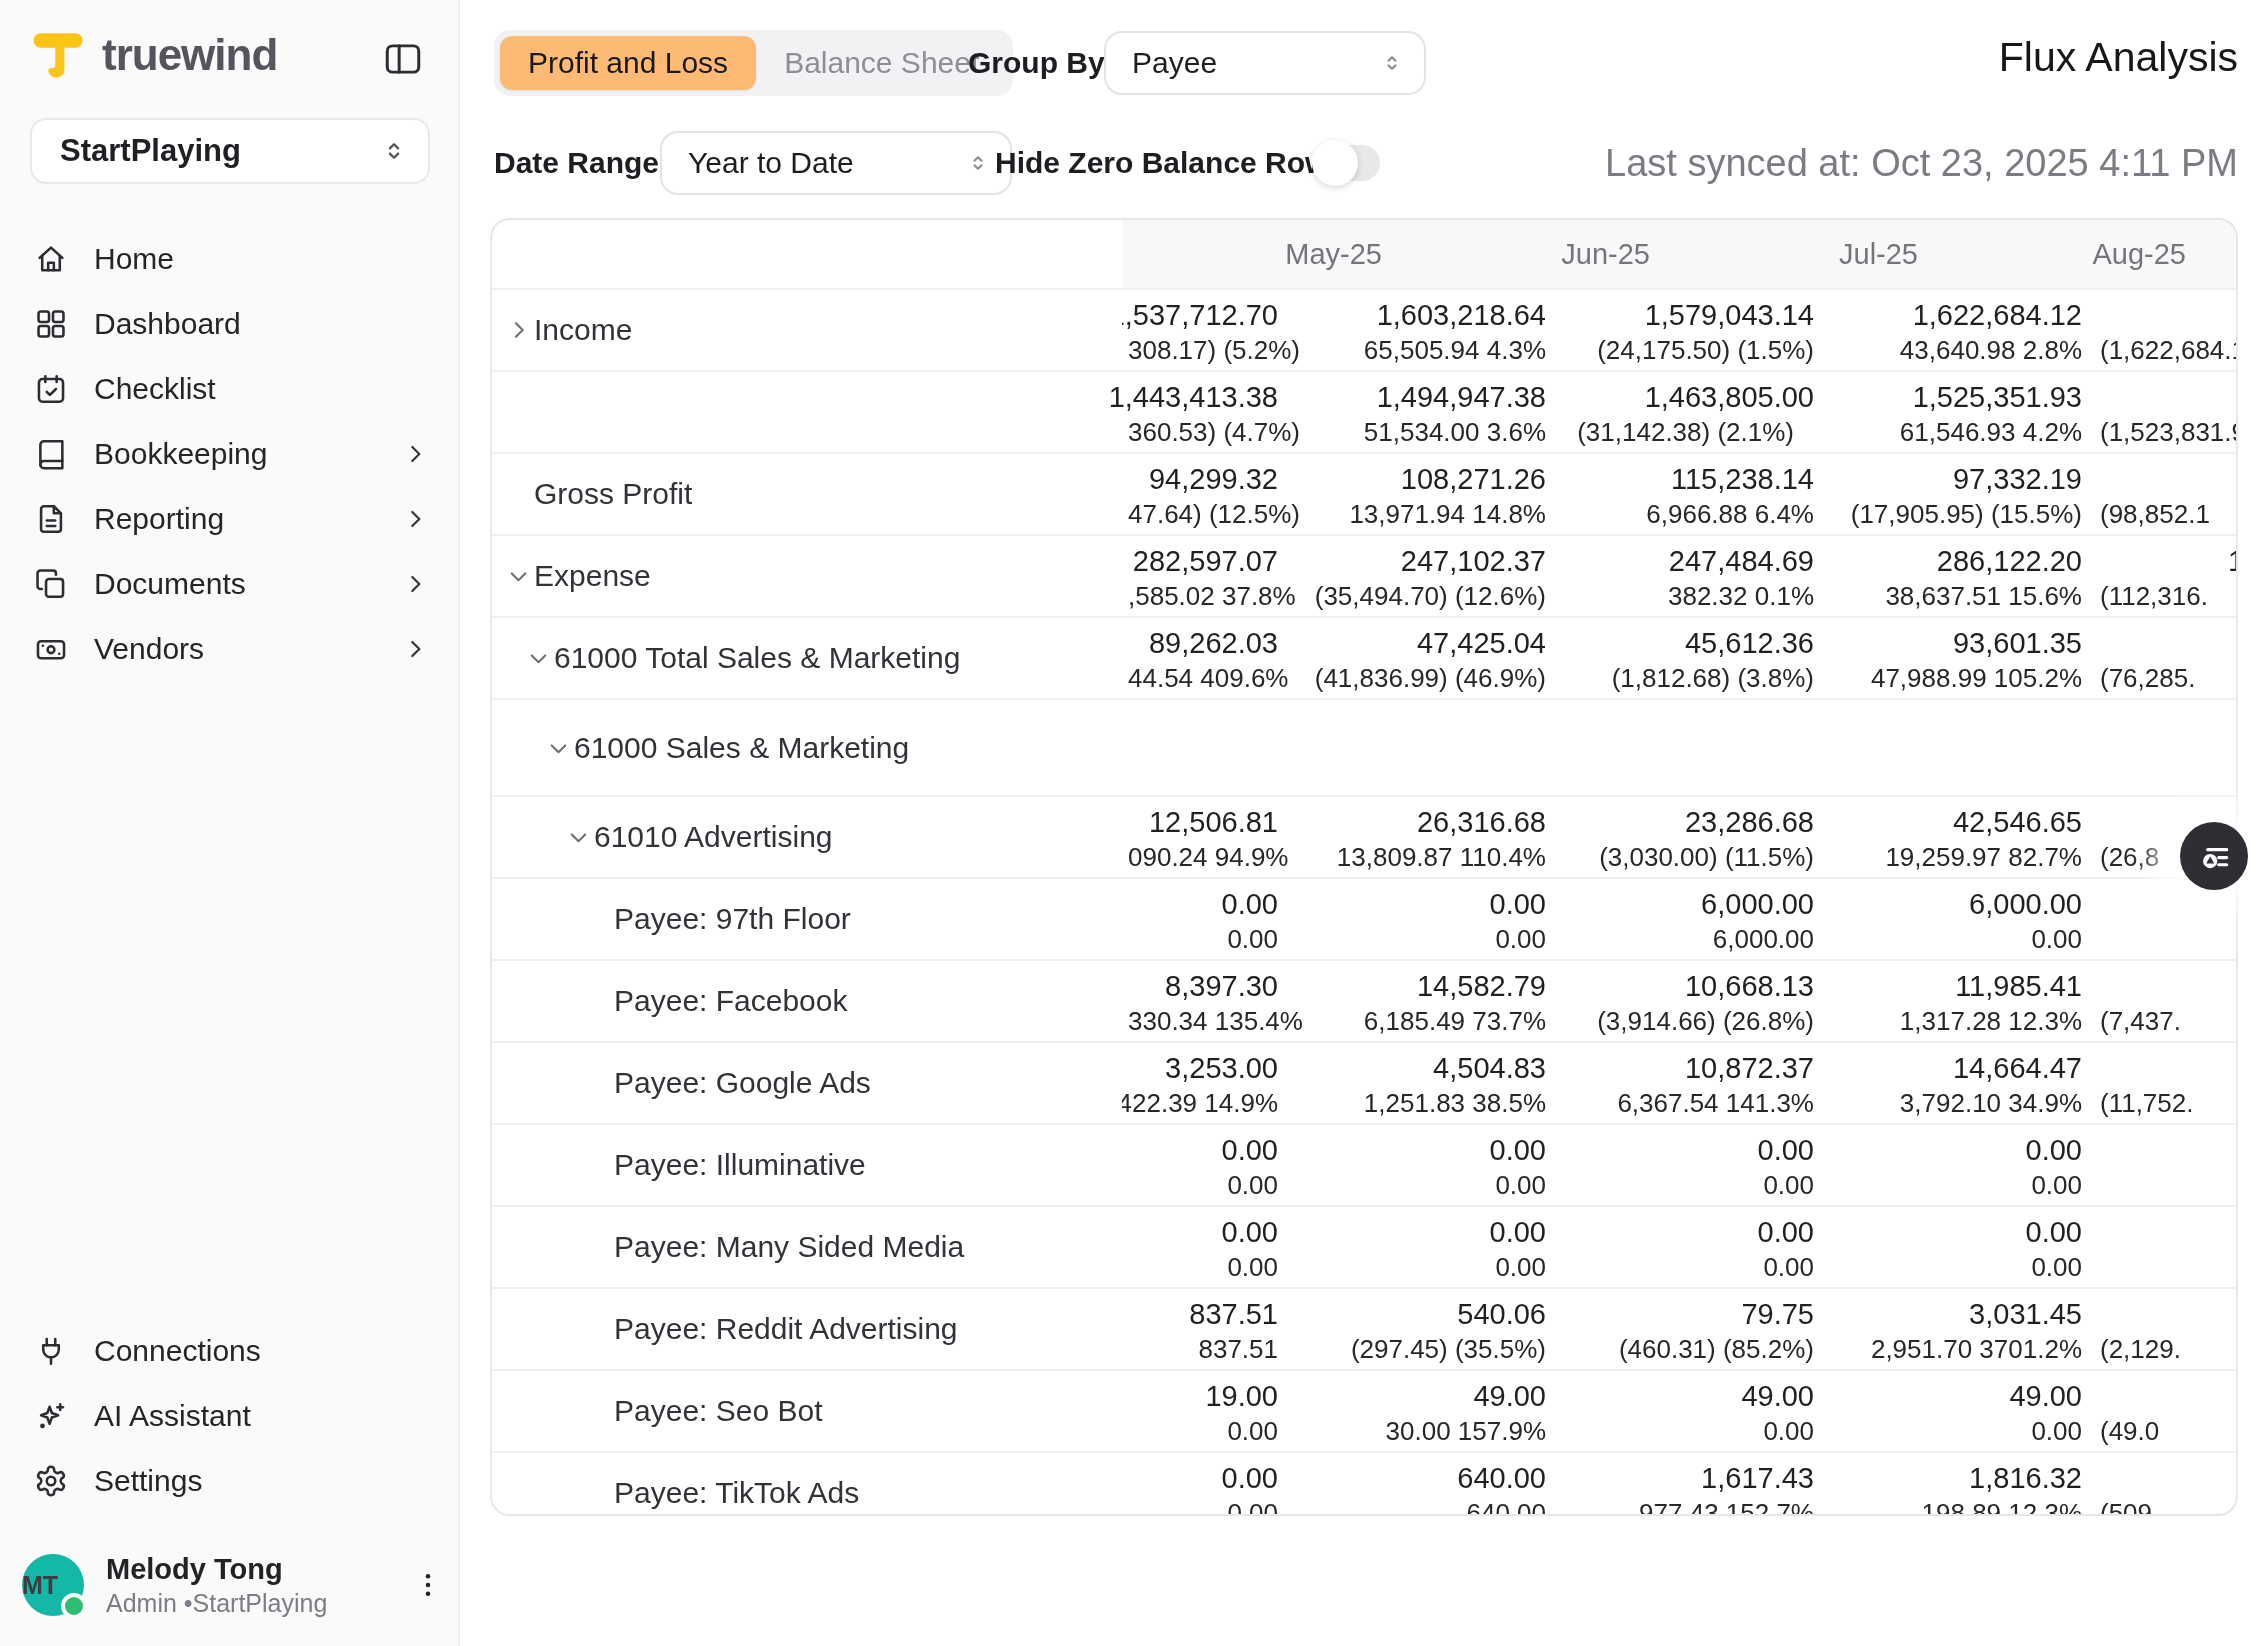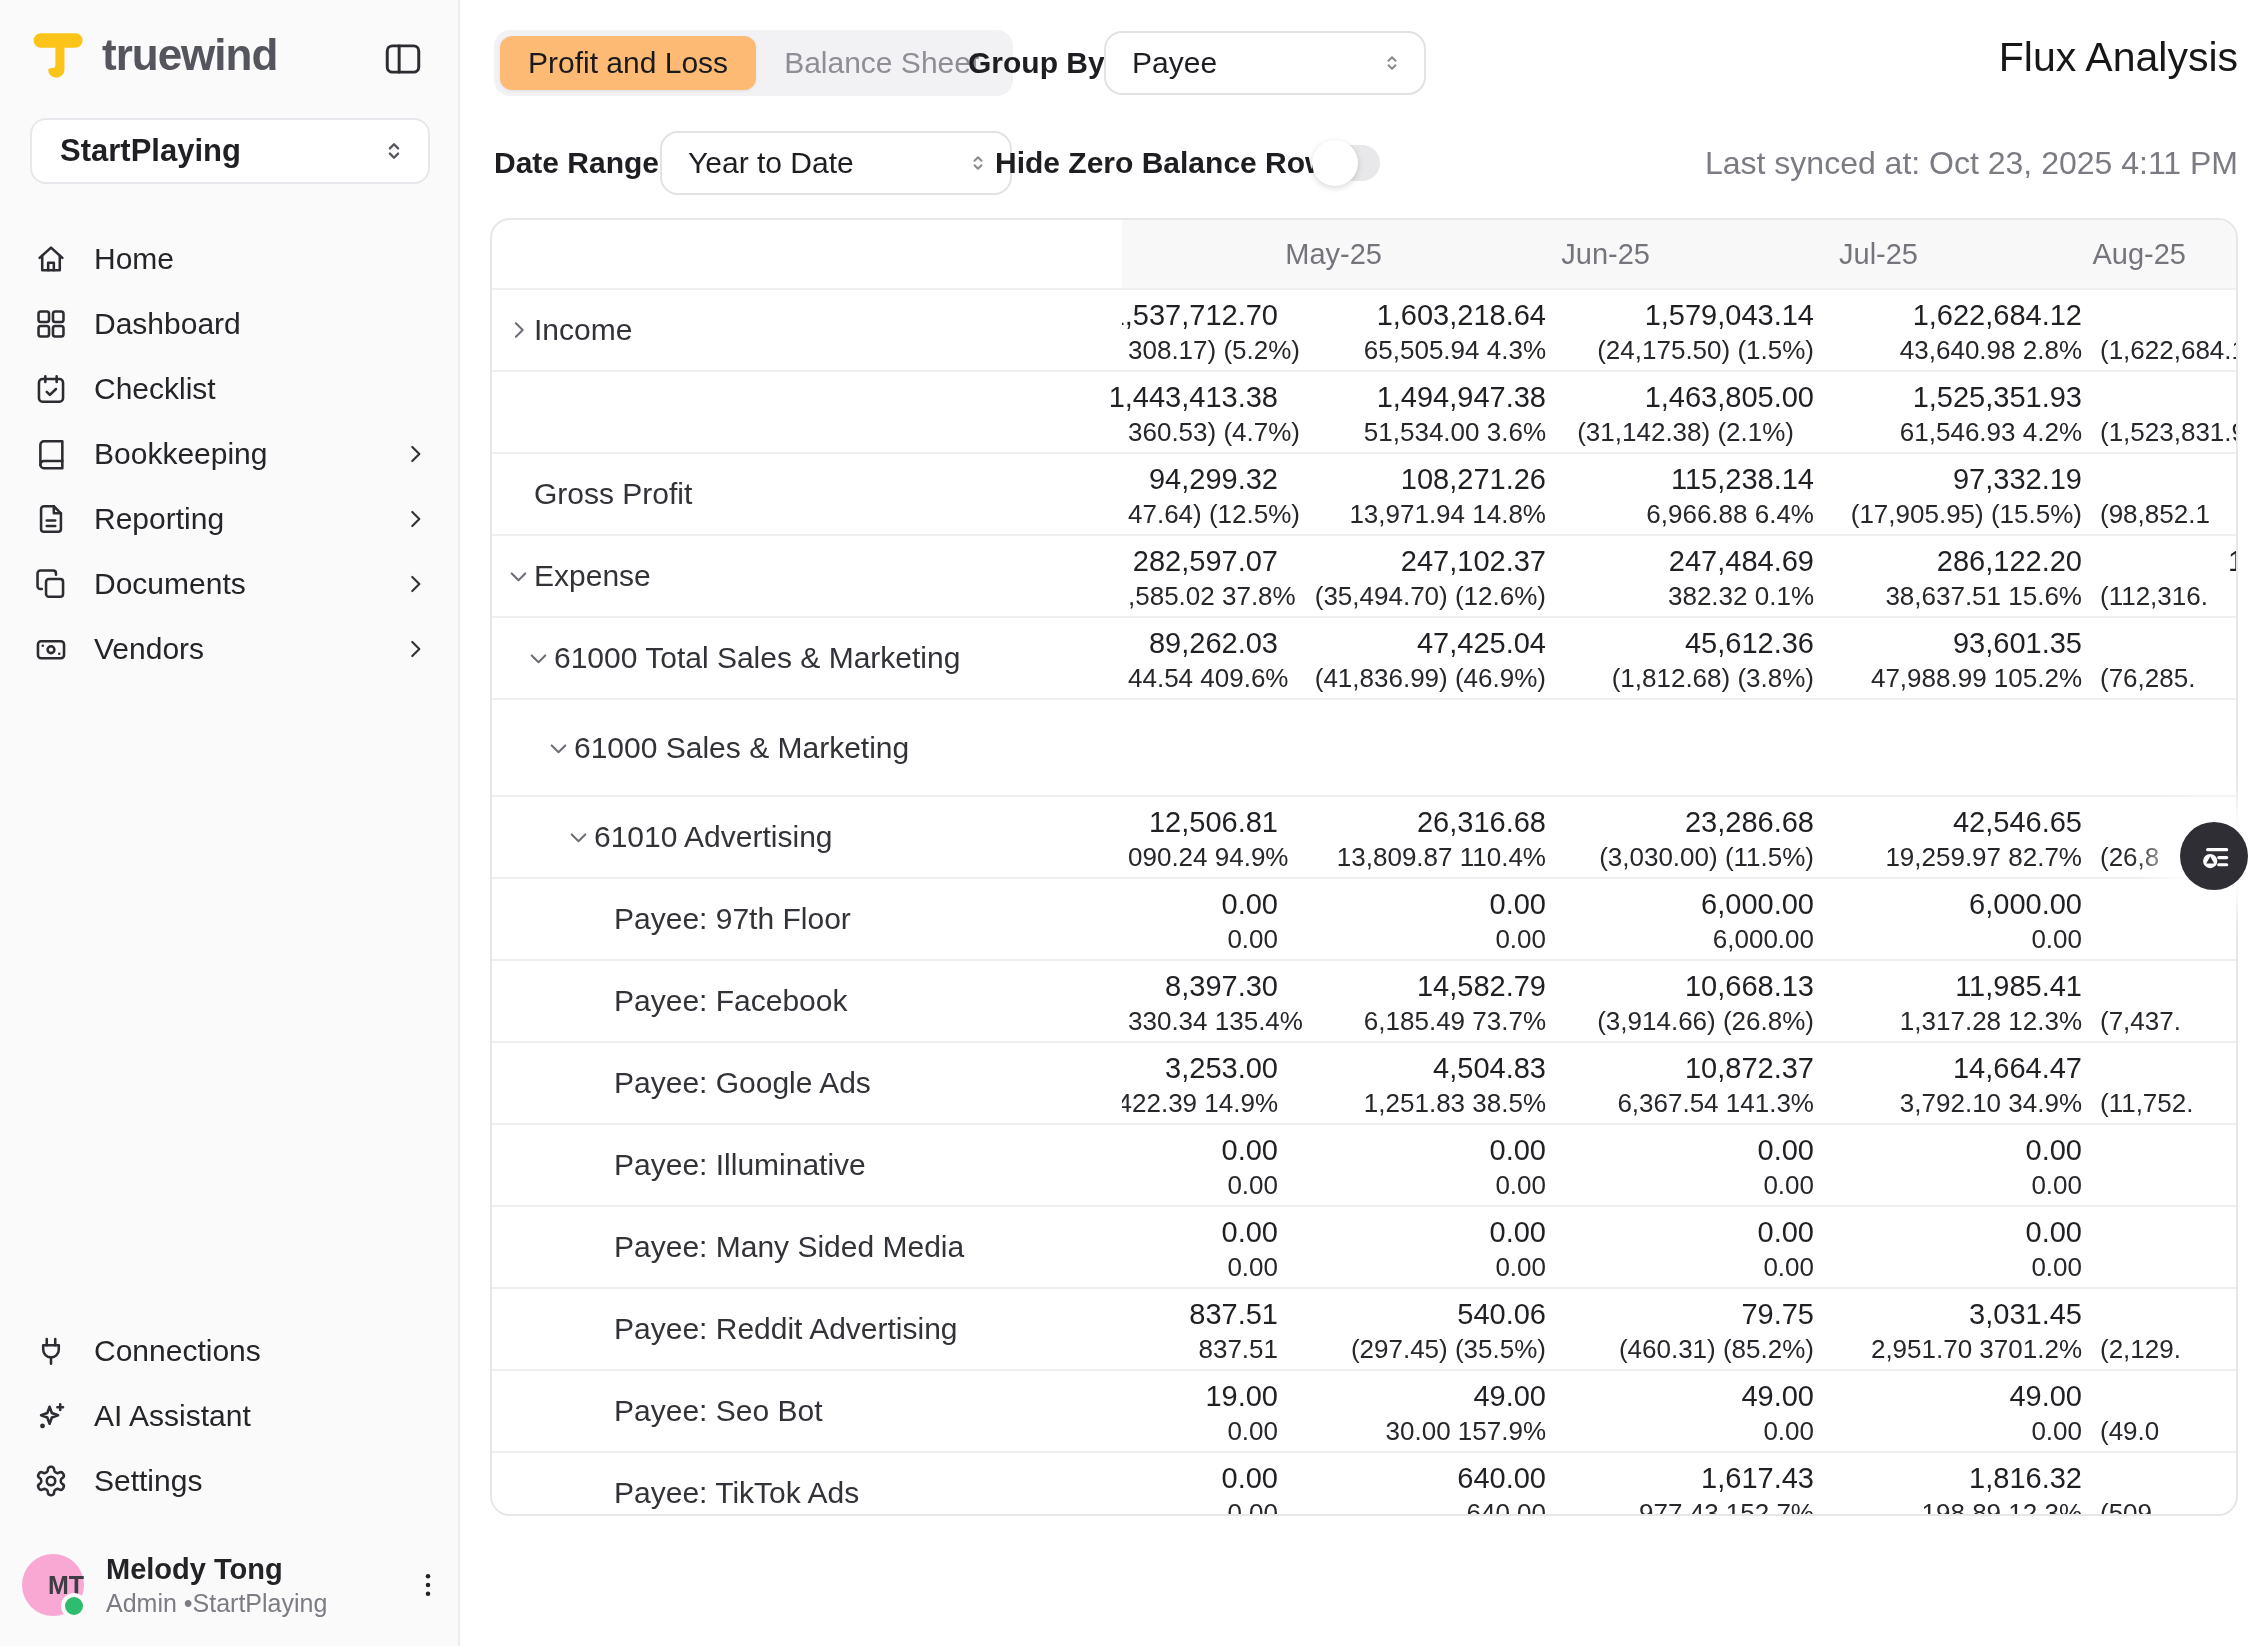--- a/index.html
+++ b/index.html
@@ -21,22 +21,22 @@
     background:#fff;border:2px solid #e8e8ec;border-radius:16px;cursor:pointer}
   .workspace-label{font-size:31px;font-weight:600;color:#1f1f24}
   .updown-ic{width:28px;height:28px;color:#55555d}
   .nav{position:absolute;left:0;right:0}
   .nav.main{top:226px}
   .nav.footer{top:1318px}
   .nav-item{height:65px;display:flex;align-items:center;padding:0 30px 0 34px;gap:26px;font-size:30px;font-weight:500;color:#242429;cursor:pointer}
   .nav-item .nicon{width:34px;height:34px;color:#2c2c32;flex:none}
   .nav-item .nav-chev{margin-left:auto;width:26px;height:26px;color:#33333a}
   .user-row{position:absolute;top:1540px;left:22px;right:14px;height:90px;display:flex;align-items:center;gap:22px}
-  .avatar{position:relative;width:62px;height:62px;border-radius:50%;background:#f9a8d4;flex:none;
-    display:flex;align-items:center;justify-content:flex-end;font-size:25px;font-weight:700;color:#3d3d44}
+  .avatar{position:relative;width:62px;height:62px;border-radius:50%;background:#14b8a6;flex:none;
+    display:flex;align-items:center;justify-content:flex-start;font-size:25px;font-weight:700;color:#3d3d44}
   .presence{position:absolute;right:-3px;bottom:-3px;width:18px;height:18px;border-radius:50%;background:#2ebd70;border:4px solid #fafafa}
   .user-text{display:flex;flex-direction:column;gap:2px}
   .user-name{font-size:29px;font-weight:600;color:#232327;line-height:34px}
   .user-meta{font-size:25px;color:#7c7c84;line-height:30px}
   .kebab{margin-left:auto;width:32px;height:32px;color:#232327;background:none;border:none;padding:0;cursor:pointer}
   
   .tabs{position:absolute;left:494px;top:30px;height:66px;background:#f2f2f4;border-radius:16px;display:flex;align-items:center;padding:0 6px;box-sizing:border-box}
   .tab{height:54px;display:flex;align-items:center;padding:0 28px;font-size:30px;border-radius:12px;color:#8e8e96;cursor:pointer;white-space:nowrap}
   .tab.active{background:#fdba74;color:#1a1a1e;font-weight:500;box-shadow:0 1px 3px rgba(0,0,0,.08)}
   .ctl-label{position:absolute;font-size:30px;font-weight:600;color:#1d1d22;line-height:66px;white-space:nowrap}
@@ -44,21 +44,21 @@
   .select{position:absolute;height:64px;background:#fff;border:2px solid #e3e3e7;border-radius:18px;
     display:flex;align-items:center;justify-content:space-between;padding:0 20px 0 26px;box-sizing:border-box;
     font-size:30px;color:#1d1d22;cursor:pointer}
   #group-select{left:1104px;top:31px;width:322px}
   .page-title{position:absolute;top:34px;right:28px;font-size:41px;font-weight:500;color:#17171a}
   #date-label{left:494px;top:130px}
   #date-select{left:660px;top:131px;width:352px}
   #hidezero-label{left:995px;top:130px}
   .toggle{position:absolute;left:1316px;top:145px;width:64px;height:36px;border-radius:18px;background:#e8e8ea;cursor:pointer}
   .knob{position:absolute;left:-4px;top:-5px;width:46px;height:46px;border-radius:50%;background:#fff;box-shadow:0 2px 6px rgba(0,0,0,.16)}
-  .synced{position:absolute;top:130px;right:28px;font-size:32px;color:#7b7b83;line-height:66px;white-space:nowrap}
+  .synced{position:absolute;top:130px;right:28px;font-size:38px;color:#7b7b83;line-height:66px;white-space:nowrap}
   
   .table-card{position:absolute;left:490px;top:218px;width:1748px;height:1298px;box-sizing:border-box;
     border:2px solid #e7e7ea;border-radius:20px;background:#fff;overflow:hidden}
   .thead{position:relative;height:68px;width:1970px}
   .thead .strip{position:absolute;left:630px;top:0;width:1340px;height:68px;background:#f8f8f9}
   .mh{position:absolute;top:0;line-height:68px;font-size:29px;color:#74747c;white-space:nowrap}
   .trow{position:relative;height:80px;width:1970px;border-top:2px solid #efeff1}
   .trow.tall{height:95px}
   .trow:last-child{border-bottom:2px solid #efeff1}
   .label-cell{position:absolute;left:0;top:0;bottom:0;width:630px;background:#fff;z-index:2}

